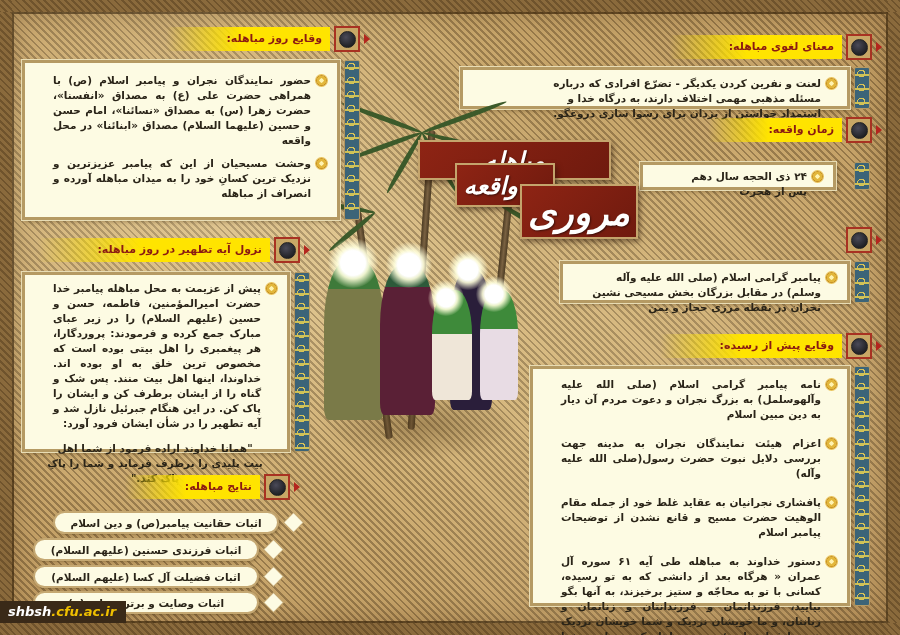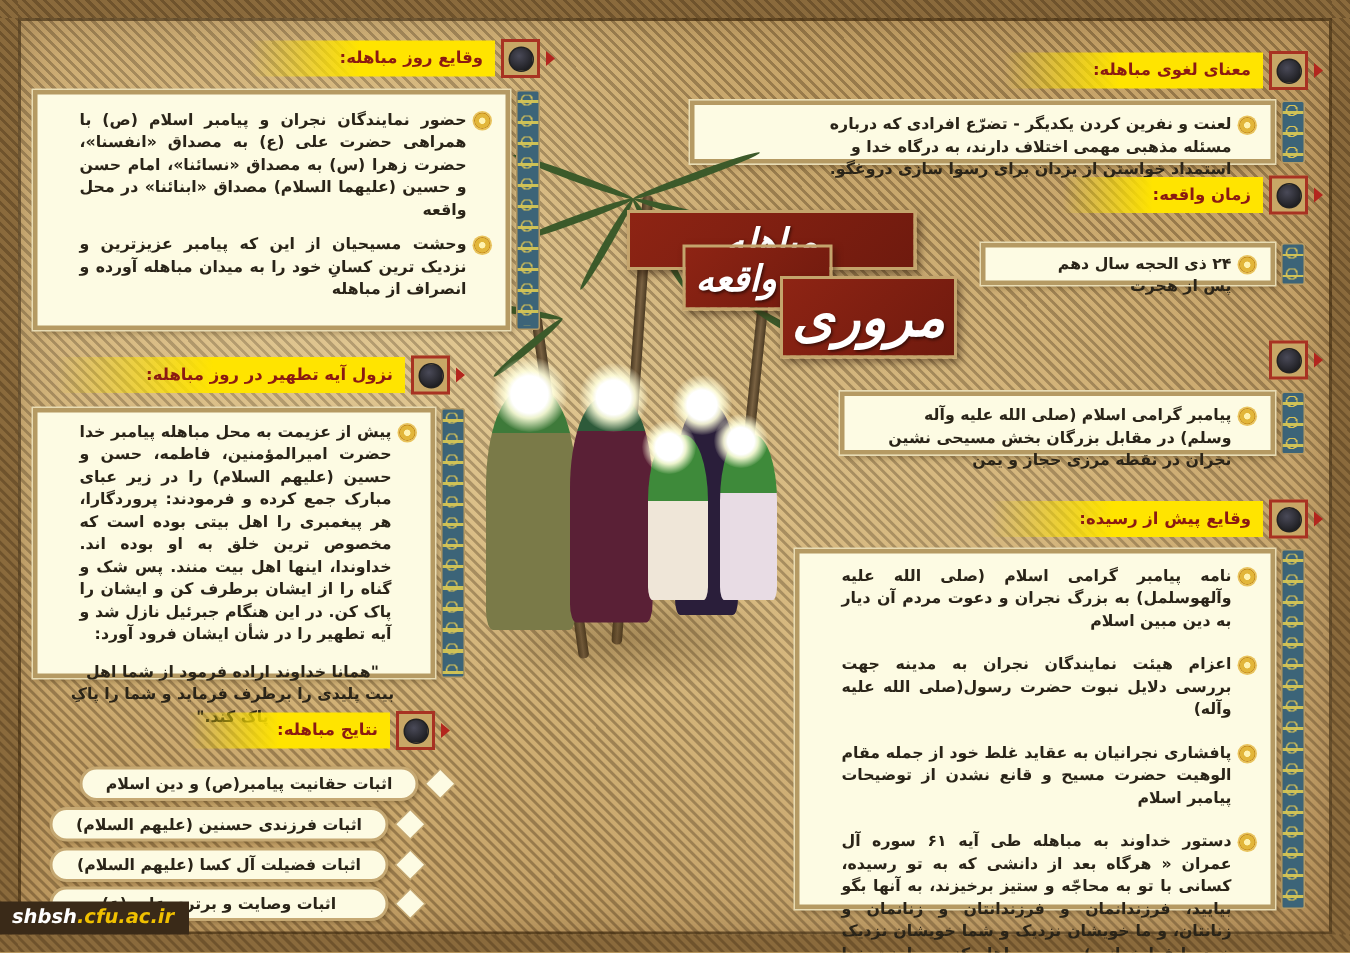--- a/index.html
+++ b/index.html
@@ -176,21 +176,21 @@
 </div>
 
 <div class="sec-head" style="right:18px; top:117px;">
   <span class="arrow"></span>
   <span class="badge">
       <span class="dot"></span>
     </span>
   <span class="title">زمان واقعه:</span>
 </div>
 <div class="orn" style="right:30px; top:162px; height:28px;"></div>
-<div class="box" style="right:50px; top:162px; width:196px; height:28px; padding-top:4px;">
+<div class="box" style="right:64px; top:162px; width:196px; height:28px; padding-top:4px;">
   <div class="item">
     <span class="flower"></span>
     <span>۲۴ ذی الحجه سال دهم پس از هجرت</span>
   </div>
 </div>
 
 <div class="sec-head" style="right:18px; top:227px;">
   <span class="arrow"></span>
   <span class="badge">
       <span class="dot"></span>

